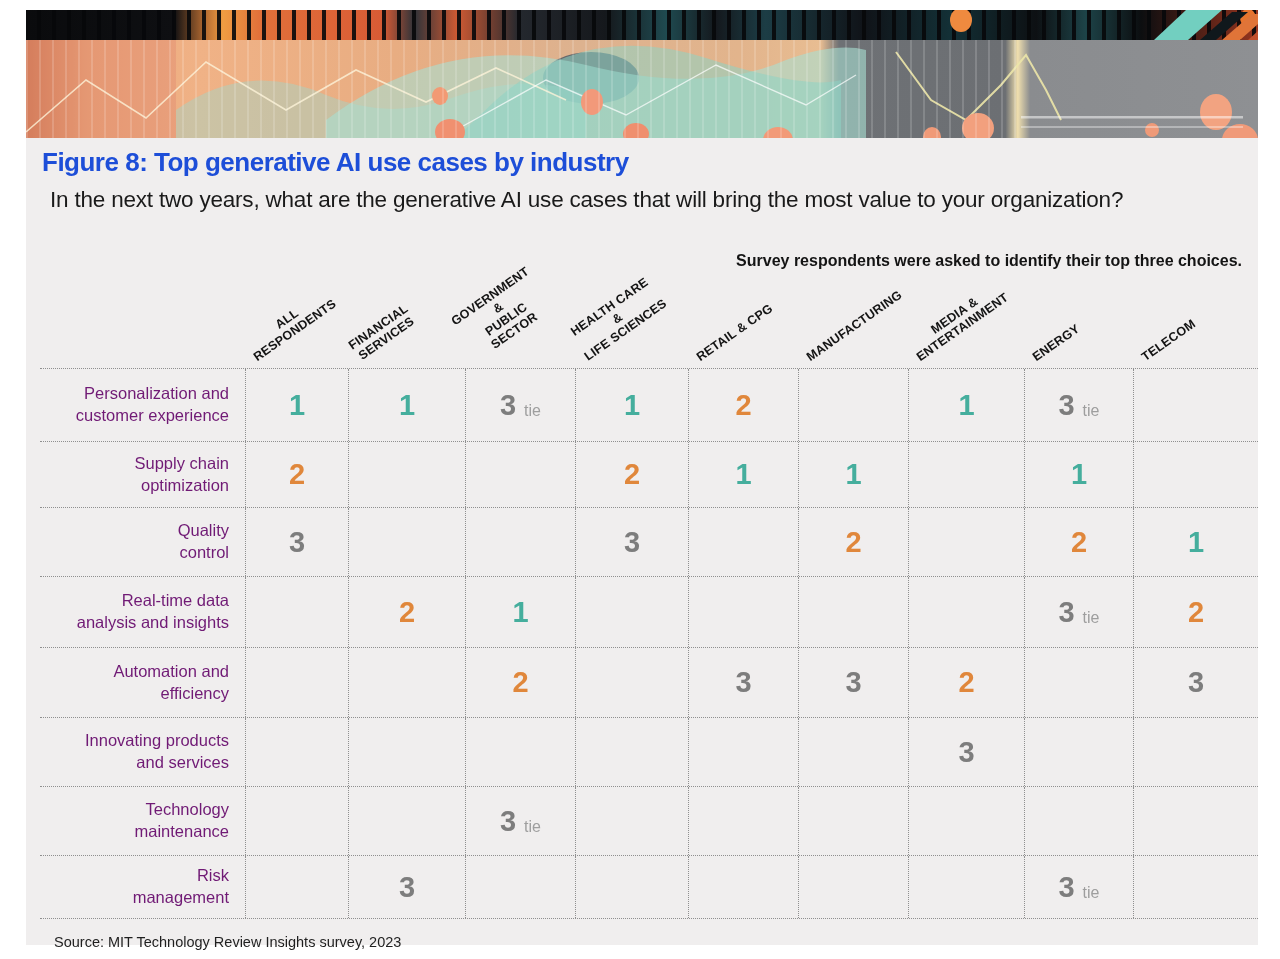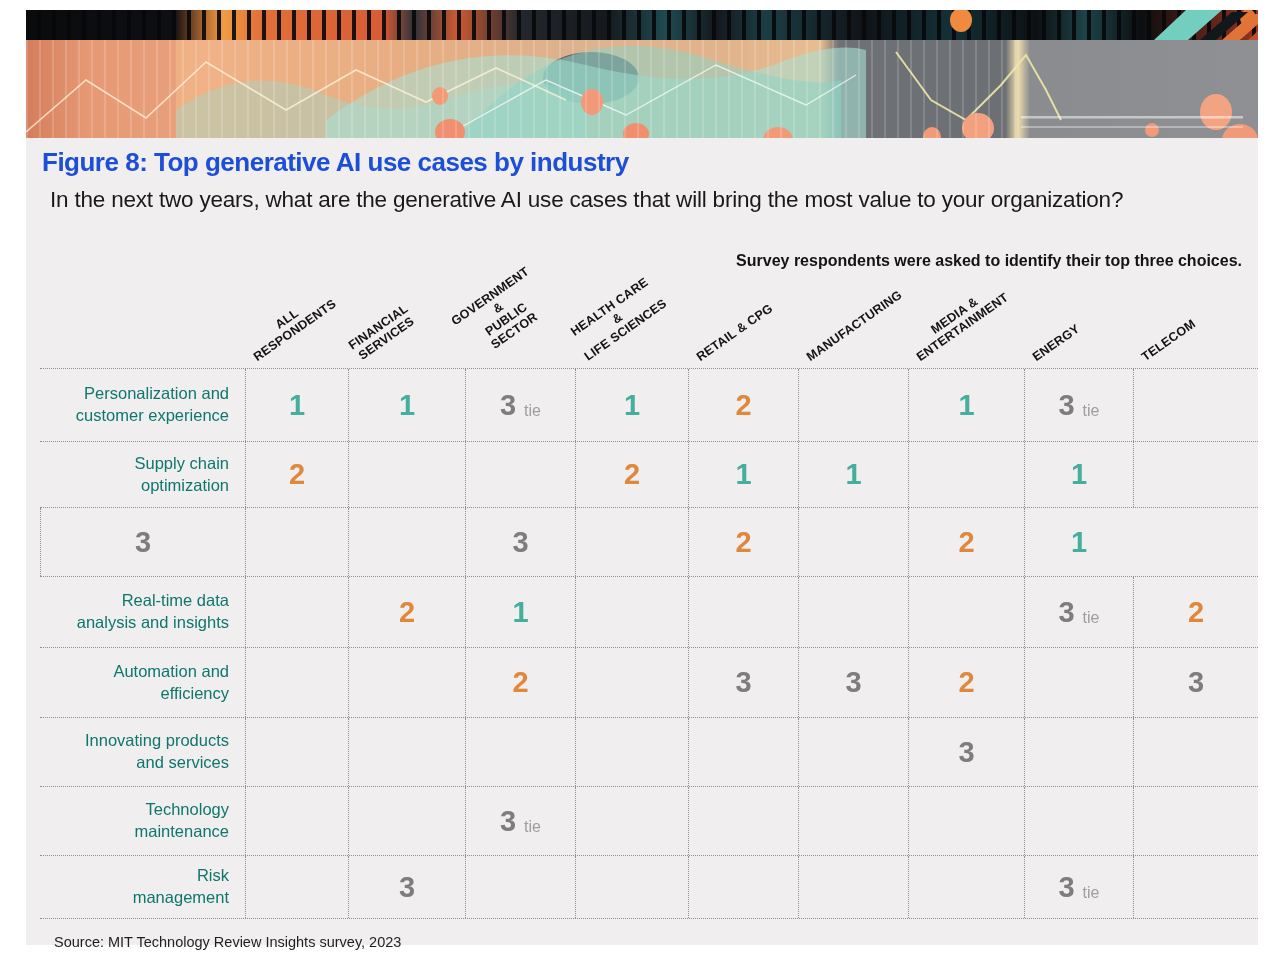--- a/index.html
+++ b/index.html
@@ -13,21 +13,21 @@
   .figure-subtitle{font-size:22.5px;font-weight:400;color:#1a1a1a;letter-spacing:-0.2px;margin:8px;line-height:1.25;}
   .survey-note{font-size:16px;font-weight:700;color:#141414;margin:38px 0 0 0;text-align:right;}
   
   .rank-table{margin-left:-2px;margin-top:0;width:1218px;}
   .grid-row{display:grid;grid-template-columns:205px 103px 117px 110px 113px 110px 110px 116px 109px 125px;}
   .header-row{height:98px;position:relative;}
   .col-head{position:relative;overflow:visible;}
   .col-head span{position:absolute;left:14px;bottom:4px;transform:rotate(-35deg);transform-origin:0 100%;white-space:pre-line;font-size:12.5px;font-weight:700;color:#141414;letter-spacing:0.2px;line-height:1.12;text-align:center;}
   .body-row{border-top:1px dotted #8f8f8f;}
   .body-row:last-of-type{border-bottom:1px dotted #8f8f8f;}
-  .row-label{display:flex;align-items:center;justify-content:flex-end;text-align:right;padding-right:16px;font-size:16.5px;color:#0f766e;line-height:1.33;white-space:pre-line;}
+  .row-label{display:flex;align-items:center;justify-content:flex-end;text-align:right;padding-right:16px;font-size:16.5px;color:#701a75;line-height:1.33;white-space:pre-line;}
   .cell{border-left:1px dotted #8f8f8f;display:flex;align-items:center;justify-content:center;}
   .r1{height:72px;} .r2{height:65px;} .r3{height:68px;} .r4{height:70px;} .r5{height:69px;} .r6{height:68px;} .r7{height:68px;} .r8{height:62px;}
   .rank{font-size:29px;font-weight:700;line-height:1;}
   .rank-1{color:#45ae9d;} .rank-2{color:#e0873b;} .rank-3{color:#7d7d7d;}
   .tie{font-size:16px;font-weight:400;color:#9e9e9e;margin-left:8px;transform:translateY(6px);line-height:1;}
   .source-note{font-size:14.5px;color:#1f1f1f;margin:15px 0 0 12px;}
 </style>
 </head>
 <body>
 
@@ -206,20 +206,22 @@
             <div class="cell">
               <span class="rank rank-1">1</span>
             </div>
             <div class="cell"></div>
             <div class="cell">
               <span class="rank rank-1">1</span>
             </div>
             <div class="cell"></div>
         </div>
         <div class="grid-row body-row r3">
+          <div class="row-label">Quality
+control</div>
           <div class="cell">
               <span class="rank rank-3">3</span>
             </div>
             <div class="cell"></div>
             <div class="cell"></div>
             <div class="cell">
               <span class="rank rank-3">3</span>
             </div>
             <div class="cell"></div>
             <div class="cell">

